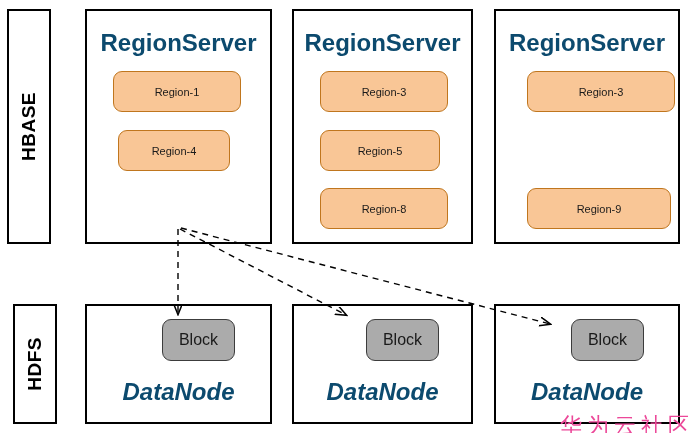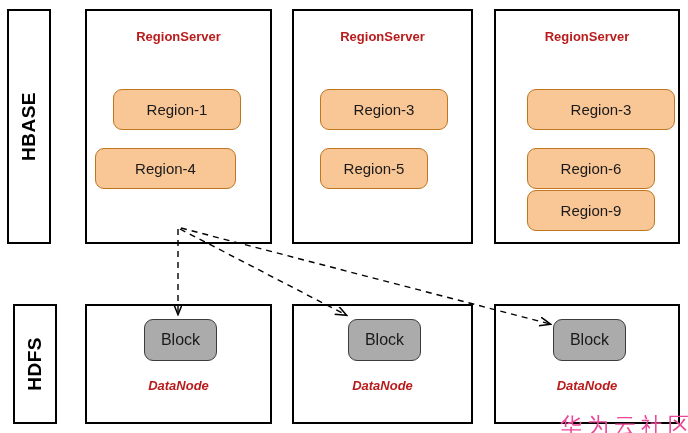--- a/index.html
+++ b/index.html
@@ -44,22 +44,22 @@
     box-sizing: border-box;
     border: 2px solid #000000;
     background: #ffffff;
   }
   .node-title {
     position: absolute;
     left: 0;
     right: 0;
     text-align: center;
     font-weight: bold;
-    font-size: 13px;
-    color: #b91c1c;
+    font-size: 24px;
+    color: #0c4a6e;
     white-space: nowrap;
   }
 
   
   .rs-box { top: 9px; height: 235px; }
   #rs-box-0 { left: 85px;  width: 187px; }
   #rs-box-1 { left: 292px; width: 181px; }
   #rs-box-2 { left: 494px; width: 186px; }
   .rs-box .node-title { top: 18px; }
 
@@ -74,41 +74,41 @@
   .region-pill {
     position: absolute;
     box-sizing: border-box;
     height: 41px;
     border: 1px solid #C0761E;
     border-radius: 9px;
     background: #F9C696;
     display: flex;
     align-items: center;
     justify-content: center;
-    font-size: 15px;
+    font-size: 11px;
     color: #1a1a1a;
     white-space: nowrap;
-    margin-top: 18px;
   }
 
   
   .block-pill {
     position: absolute;
     box-sizing: border-box;
     width: 73px;
     height: 42px;
     border: 1.5px solid #3c3c3c;
     border-radius: 9px;
     background: #ABABAB;
     display: flex;
     align-items: center;
     justify-content: center;
     font-size: 16px;
     color: #1a1a1a;
     white-space: nowrap;
+    margin-left: 18px;
   }
 
   
   #arrow-layer {
     position: absolute;
     left: 0;
     top: 0;
     width: 688px;
     height: 433px;
     pointer-events: none;
@@ -134,34 +134,34 @@
   <div class="layer-band" id="band-hbase">
     <span class="vlabel">HBASE</span>
   </div>
   <div class="layer-band" id="band-hdfs">
     <span class="vlabel">HDFS</span>
   </div>
 
   <div class="node-box rs-box" id="rs-box-0">
     <div class="node-title">RegionServer</div>
     <div class="region-pill" style="left:26px; top:60px; width:128px;">Region-1</div>
-    <div class="region-pill" style="left:8px; top:119px; width:141px;">Region-4</div>
+    <div class="region-pill" style="left:31px; top:119px; width:112px;">Region-4</div>
   </div>
 
   <div class="node-box rs-box" id="rs-box-1">
     <div class="node-title">RegionServer</div>
     <div class="region-pill" style="left:26px; top:60px; width:128px;">Region-3</div>
-    <div class="region-pill" style="left:26px; top:119px; width:108px;">Region-5</div>
+    <div class="region-pill" style="left:26px; top:119px; width:120px;">Region-5</div>
+    <div class="region-pill" style="left:26px; top:177px; width:128px;">Region-8</div>
   </div>
 
   <div class="node-box rs-box" id="rs-box-2">
     <div class="node-title">RegionServer</div>
     <div class="region-pill" style="left:31px; top:60px; width:148px;">Region-3</div>
-    <div class="region-pill" style="left:31px; top:119px; width:128px;">Region-6</div>
-    <div class="region-pill" style="left:31px; top:161px; width:128px;">Region-9</div>
+    <div class="region-pill" style="left:31px; top:177px; width:144px;">Region-9</div>
   </div>
 
   <div class="node-box dn-box" id="dn-box-0">
     <div class="block-pill" style="left:57px; top:13px;">Block</div>
     <div class="node-title">DataNode</div>
   </div>
 
   <div class="node-box dn-box" id="dn-box-1">
     <div class="block-pill" style="left:54px; top:13px;">Block</div>
     <div class="node-title">DataNode</div>

